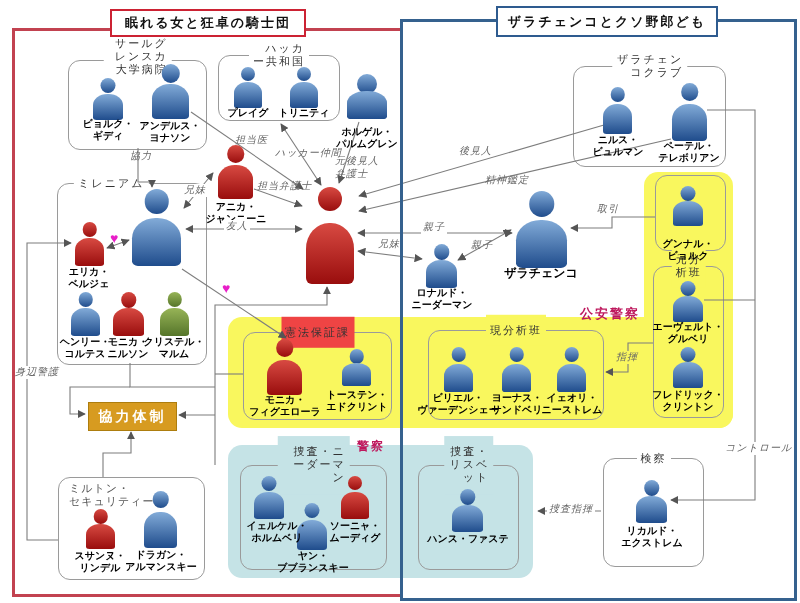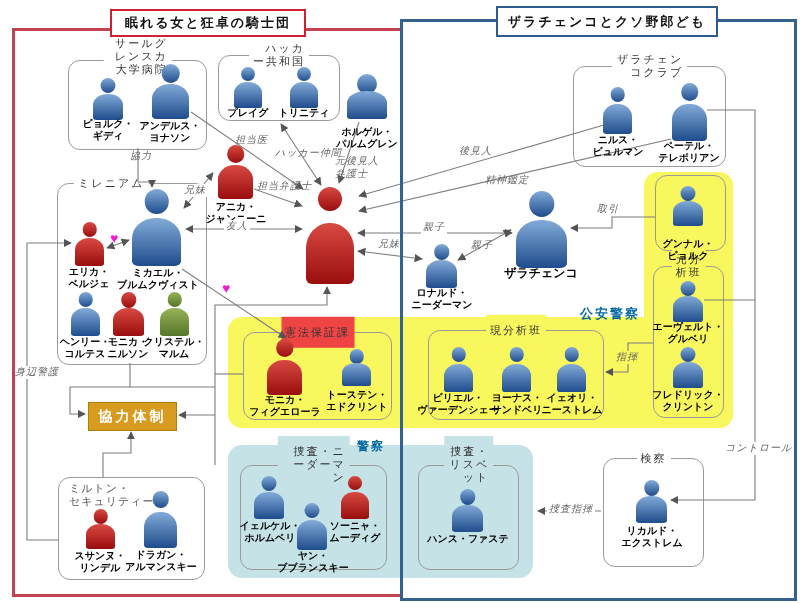--- a/index.html
+++ b/index.html
@@ -22,21 +22,21 @@
                  border-radius:48% 48% 12% 12% / 42% 42% 10% 10%;}
   .p-blue .head,.p-blue .torso{background:linear-gradient(180deg,#82abd8,#1f4c8c);}
   .p-red .head,.p-red .torso{background:linear-gradient(180deg,#d84a42,#990d0d);}
   .p-green .head,.p-green .torso{background:linear-gradient(180deg,#97b457,#55752a);}
   .pname{position:absolute;transform:translateX(-50%);font-weight:bold;color:#000;
          font-size:10px;line-height:1.2;text-align:center;white-space:pre-line;z-index:14;width:max-content;}
   .pname.big{font-size:12px;}
   .rel{position:absolute;font-family:"Liberation Serif",serif;font-style:italic;
        font-size:10px;color:#666;letter-spacing:1px;white-space:pre-line;line-height:1.25;
        z-index:16;padding:0 2px;}
-  .rlabel{position:absolute;font-weight:bold;color:#0369a1;z-index:16;white-space:nowrap;letter-spacing:2px;}
+  .rlabel{position:absolute;font-weight:bold;color:#be185d;z-index:16;white-space:nowrap;letter-spacing:2px;}
   .coop{position:absolute;background:#d79b20;border:1.5px solid #ad7d0e;color:#fff;
         font-weight:bold;font-size:14px;letter-spacing:3px;display:flex;align-items:center;
         justify-content:center;z-index:18;}
   .heart{position:absolute;color:#e81ec8;font-size:14px;line-height:1;z-index:17;}
   svg.wires{position:absolute;left:0;top:0;z-index:10;}
 </style>
 </head>
 <body>
 
 <div id="canvas">
@@ -154,22 +154,20 @@
     <div class="person p-red" style="left: 75px; top: 222px; width: 29px; height: 44px;">
       <div class="head"></div>
       <div class="torso"></div>
     </div>
     <div class="pname" style="left: 89px; top: 266px;">エリカ・
 ベルジェ</div>
     <div class="person p-blue" style="left: 132px; top: 189px; width: 49px; height: 77px;">
       <div class="head"></div>
       <div class="torso"></div>
     </div>
-    <div class="pname" style="left: 158px; top: 267px;">ミカエル・
-ブルムクヴィスト</div>
     <div class="person p-blue" style="left: 71px; top: 292px; width: 29px; height: 44px;">
       <div class="head"></div>
       <div class="torso"></div>
     </div>
     <div class="pname" style="left: 85px; top: 336px;">ヘンリー・
 コルテス</div>
     <div class="person p-red" style="left: 113px; top: 292px; width: 31px; height: 44px;">
       <div class="head"></div>
       <div class="torso"></div>
     </div>
@@ -253,21 +251,21 @@
     <div class="person p-blue" style="left: 342px; top: 349px; width: 29px; height: 37px;">
       <div class="head"></div>
       <div class="torso"></div>
     </div>
     <div class="pname" style="left: 357px; top: 389px;">トーステン・
 エドクリント</div>
     <div class="person p-blue" style="left: 254px; top: 476px; width: 30px; height: 43px;">
       <div class="head"></div>
       <div class="torso"></div>
     </div>
-    <div class="pname" style="left: 270px; top: 520px;">イェルケル・
+    <div class="pname" style="left: 277px; top: 520px;">イェルケル・
 ホルムベリ</div>
     <div class="person p-blue" style="left: 297px; top: 503px; width: 30px; height: 47px;">
       <div class="head"></div>
       <div class="torso"></div>
     </div>
     <div class="pname" style="left: 313px; top: 550px;">ヤン・
 ブブランスキー</div>
     <div class="person p-red" style="left: 341px; top: 476px; width: 28px; height: 43px;">
       <div class="head"></div>
       <div class="torso"></div>

